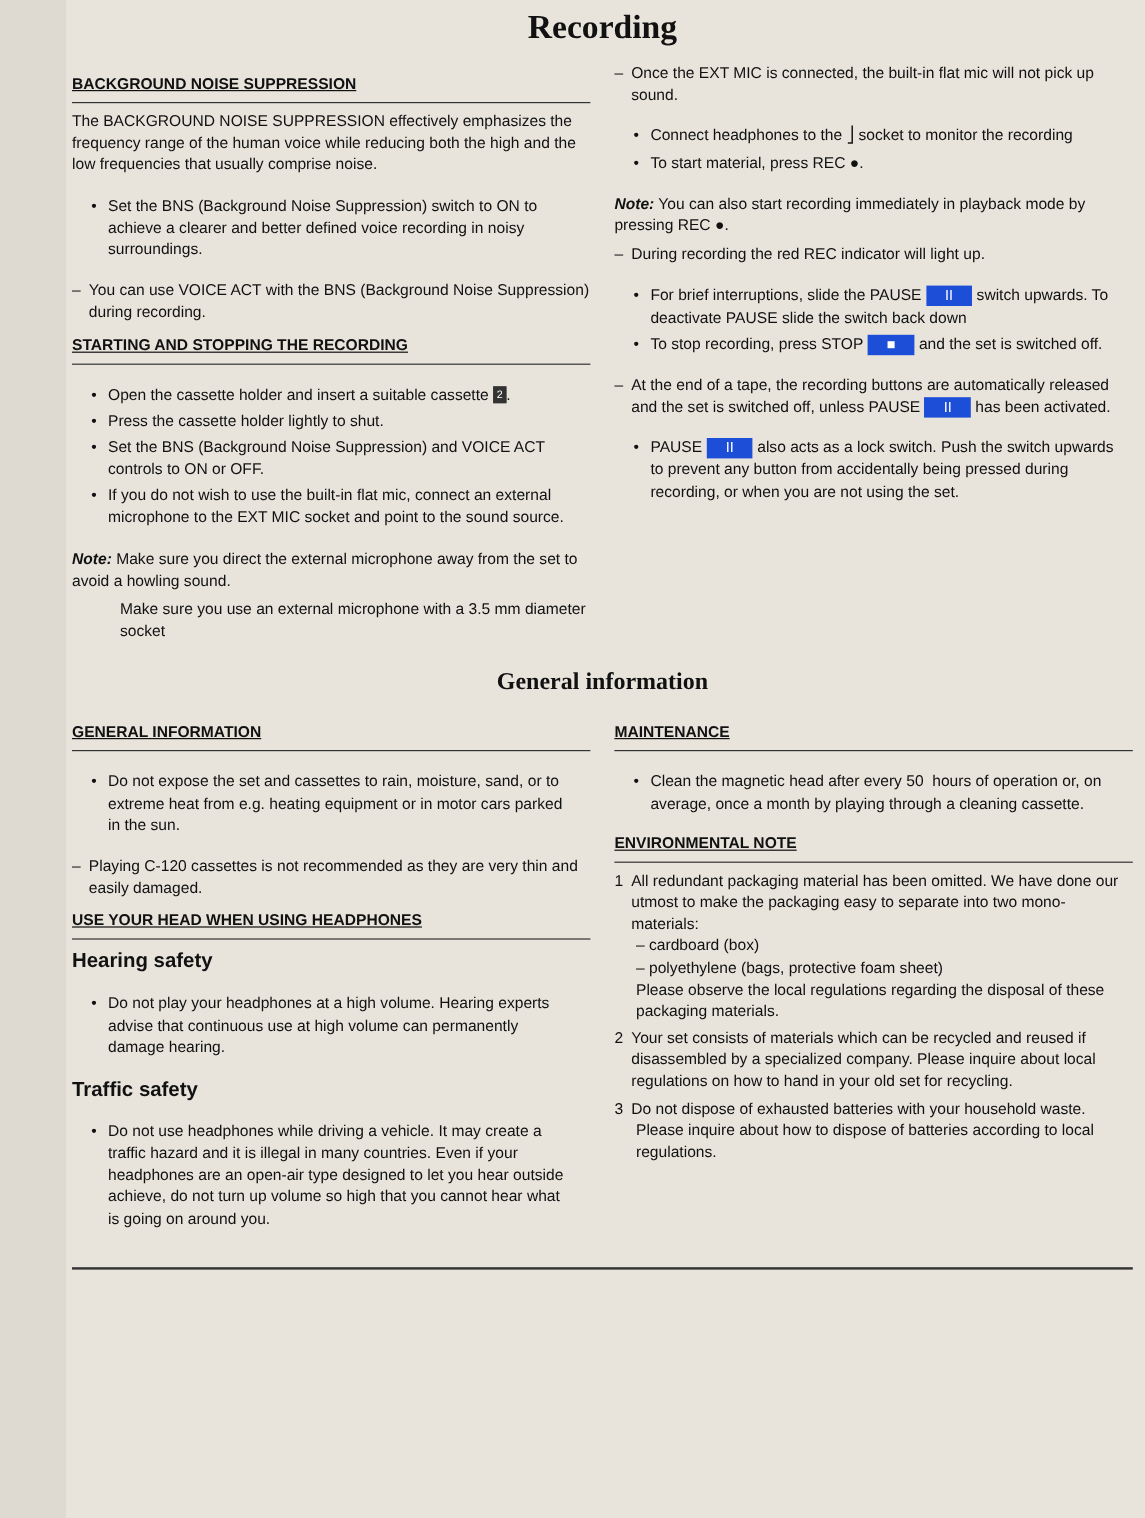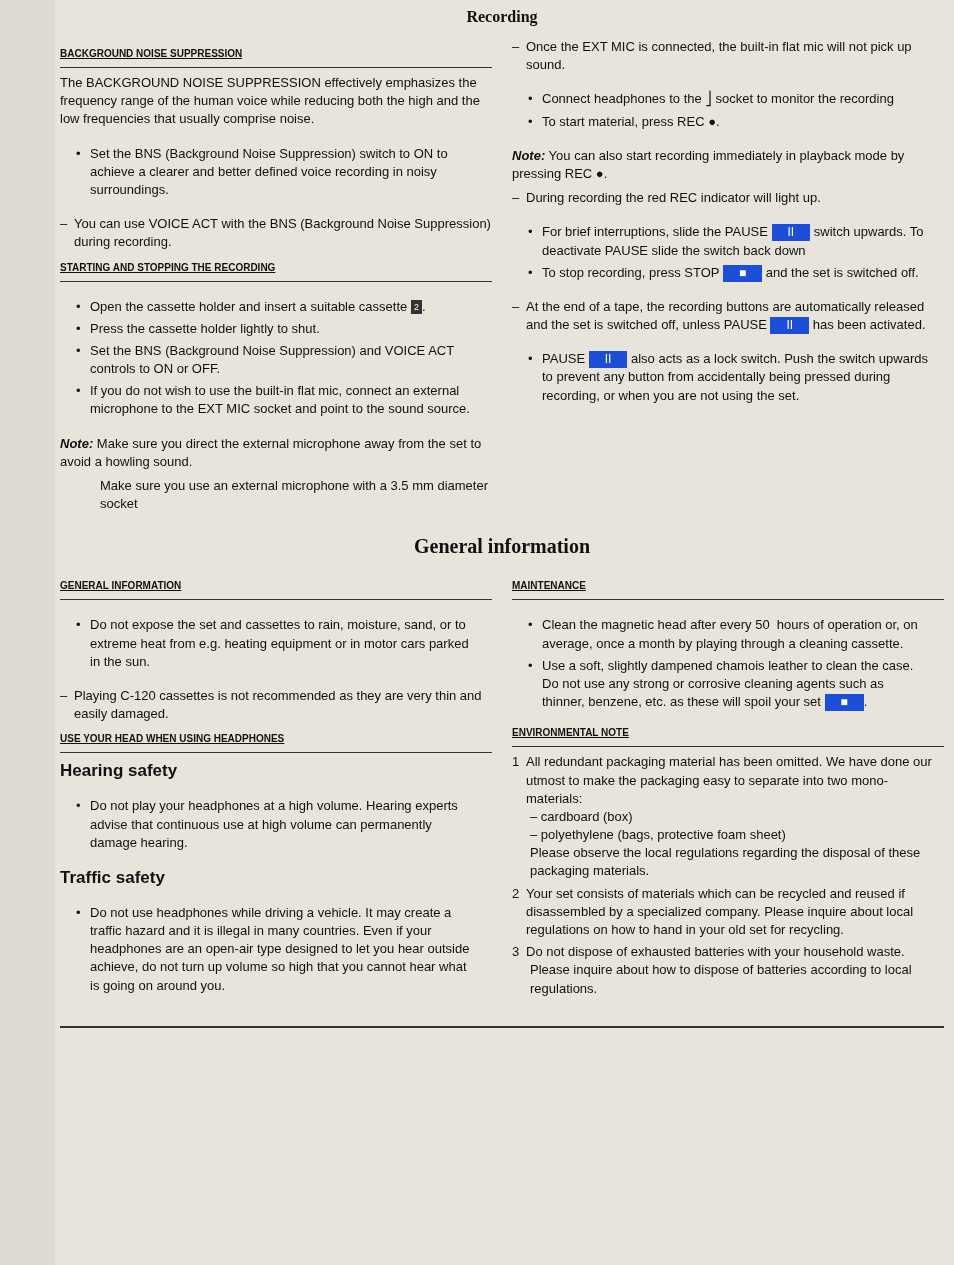--- a/index.html
+++ b/index.html
@@ -26,30 +26,30 @@
     }
 
     .page-content {
       margin-left: 60px;
       margin-right: 10px;
       padding: 8px 0;
     }
 
     .page-title {
       text-align: center;
-      font-size: 16px;
+      font-size: 28px;
       font-weight: bold;
       margin-bottom: 12px;
       font-family: Georgia, serif;
     }
 
     .section-title {
       font-weight: bold;
       text-decoration: underline;
-      font-size: 10px;
+      font-size: 13px;
       margin-bottom: 6px;
       margin-top: 10px;
     }
 
     .two-col {
       display: grid;
       grid-template-columns: 1fr 1fr;
       gap: 0 20px;
       margin-bottom: 10px;
     }
@@ -282,21 +282,20 @@
 
       </div>
 
       <div class="col-right">
 
         <div class="section-title">MAINTENANCE</div>
         <hr class="divider">
 
         <ul class="bullet-list">
           <li>Clean the magnetic head after every 50&nbsp; hours of operation or, on average, once a month by playing through a cleaning cassette.</li>
-          <li>Use a soft, slightly dampened chamois leather to clean the case. Do not use any strong or corrosive cleaning agents such as thinner, benzene, etc. as these will spoil your set <span class="small-icon">■</span>.</li>
         </ul>
 
         <div style="margin-top:10px;">
           <div class="section-title">ENVIRONMENTAL NOTE</div>
           <hr class="divider">
         </div>
 
         <ol class="numbered-list">
           <li>
             <span class="num">1</span>

